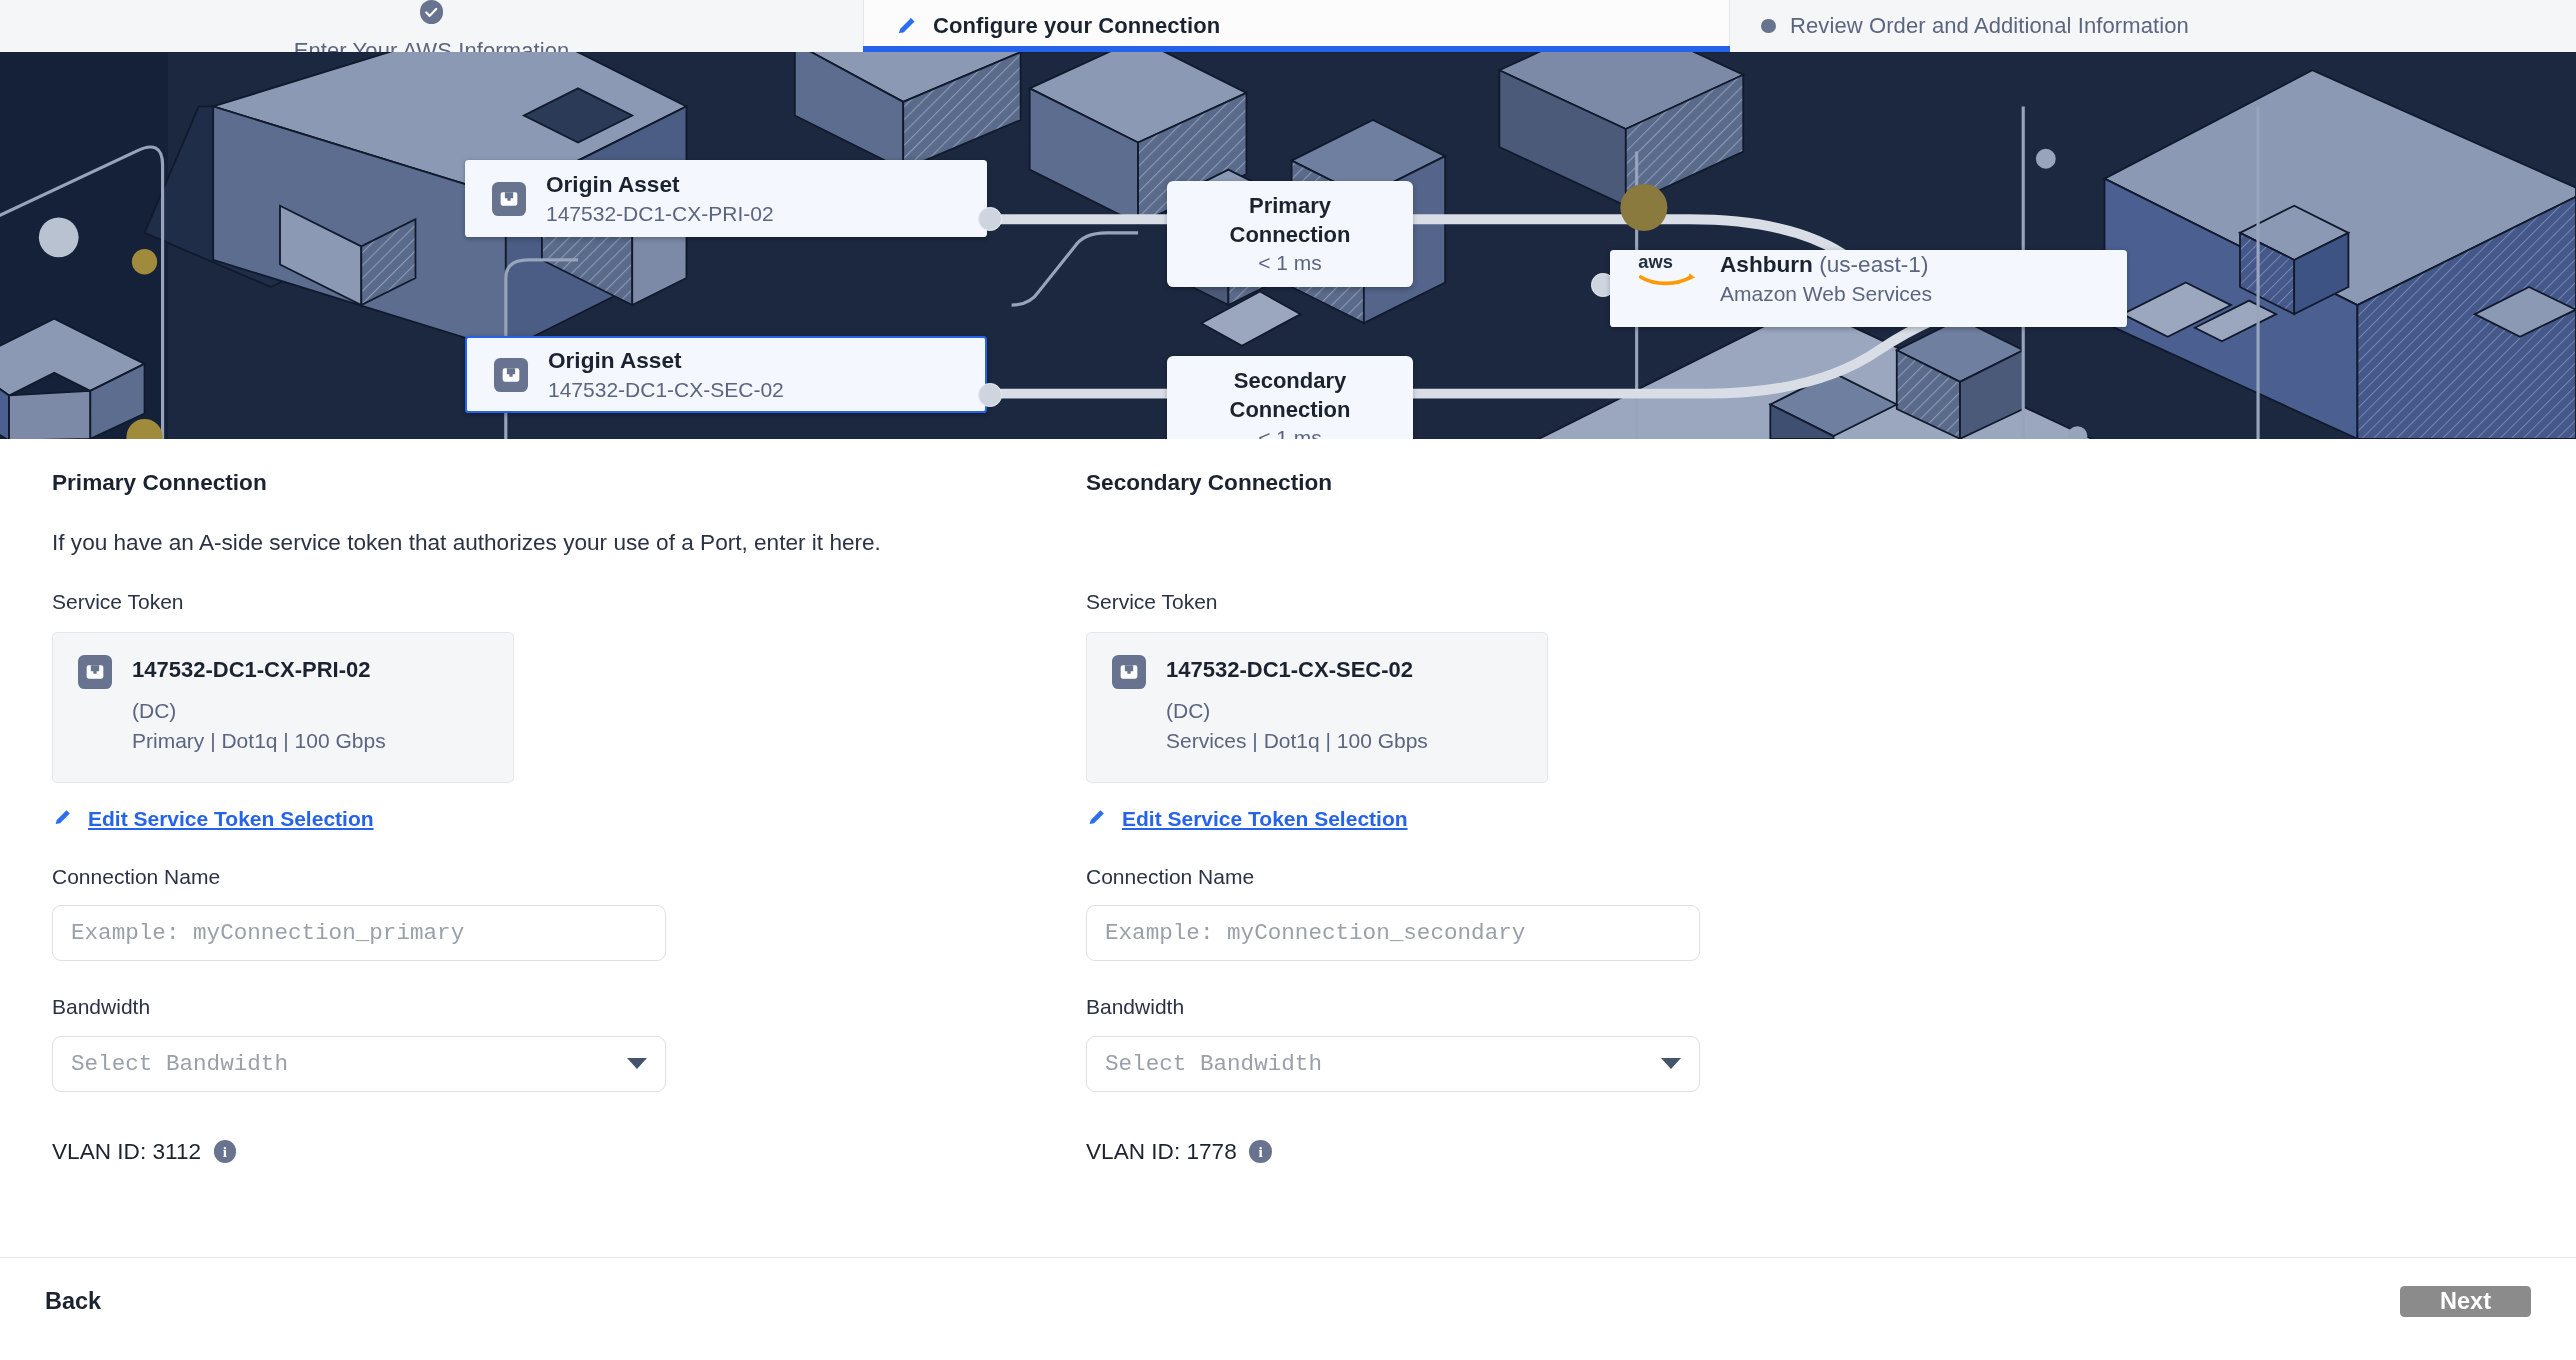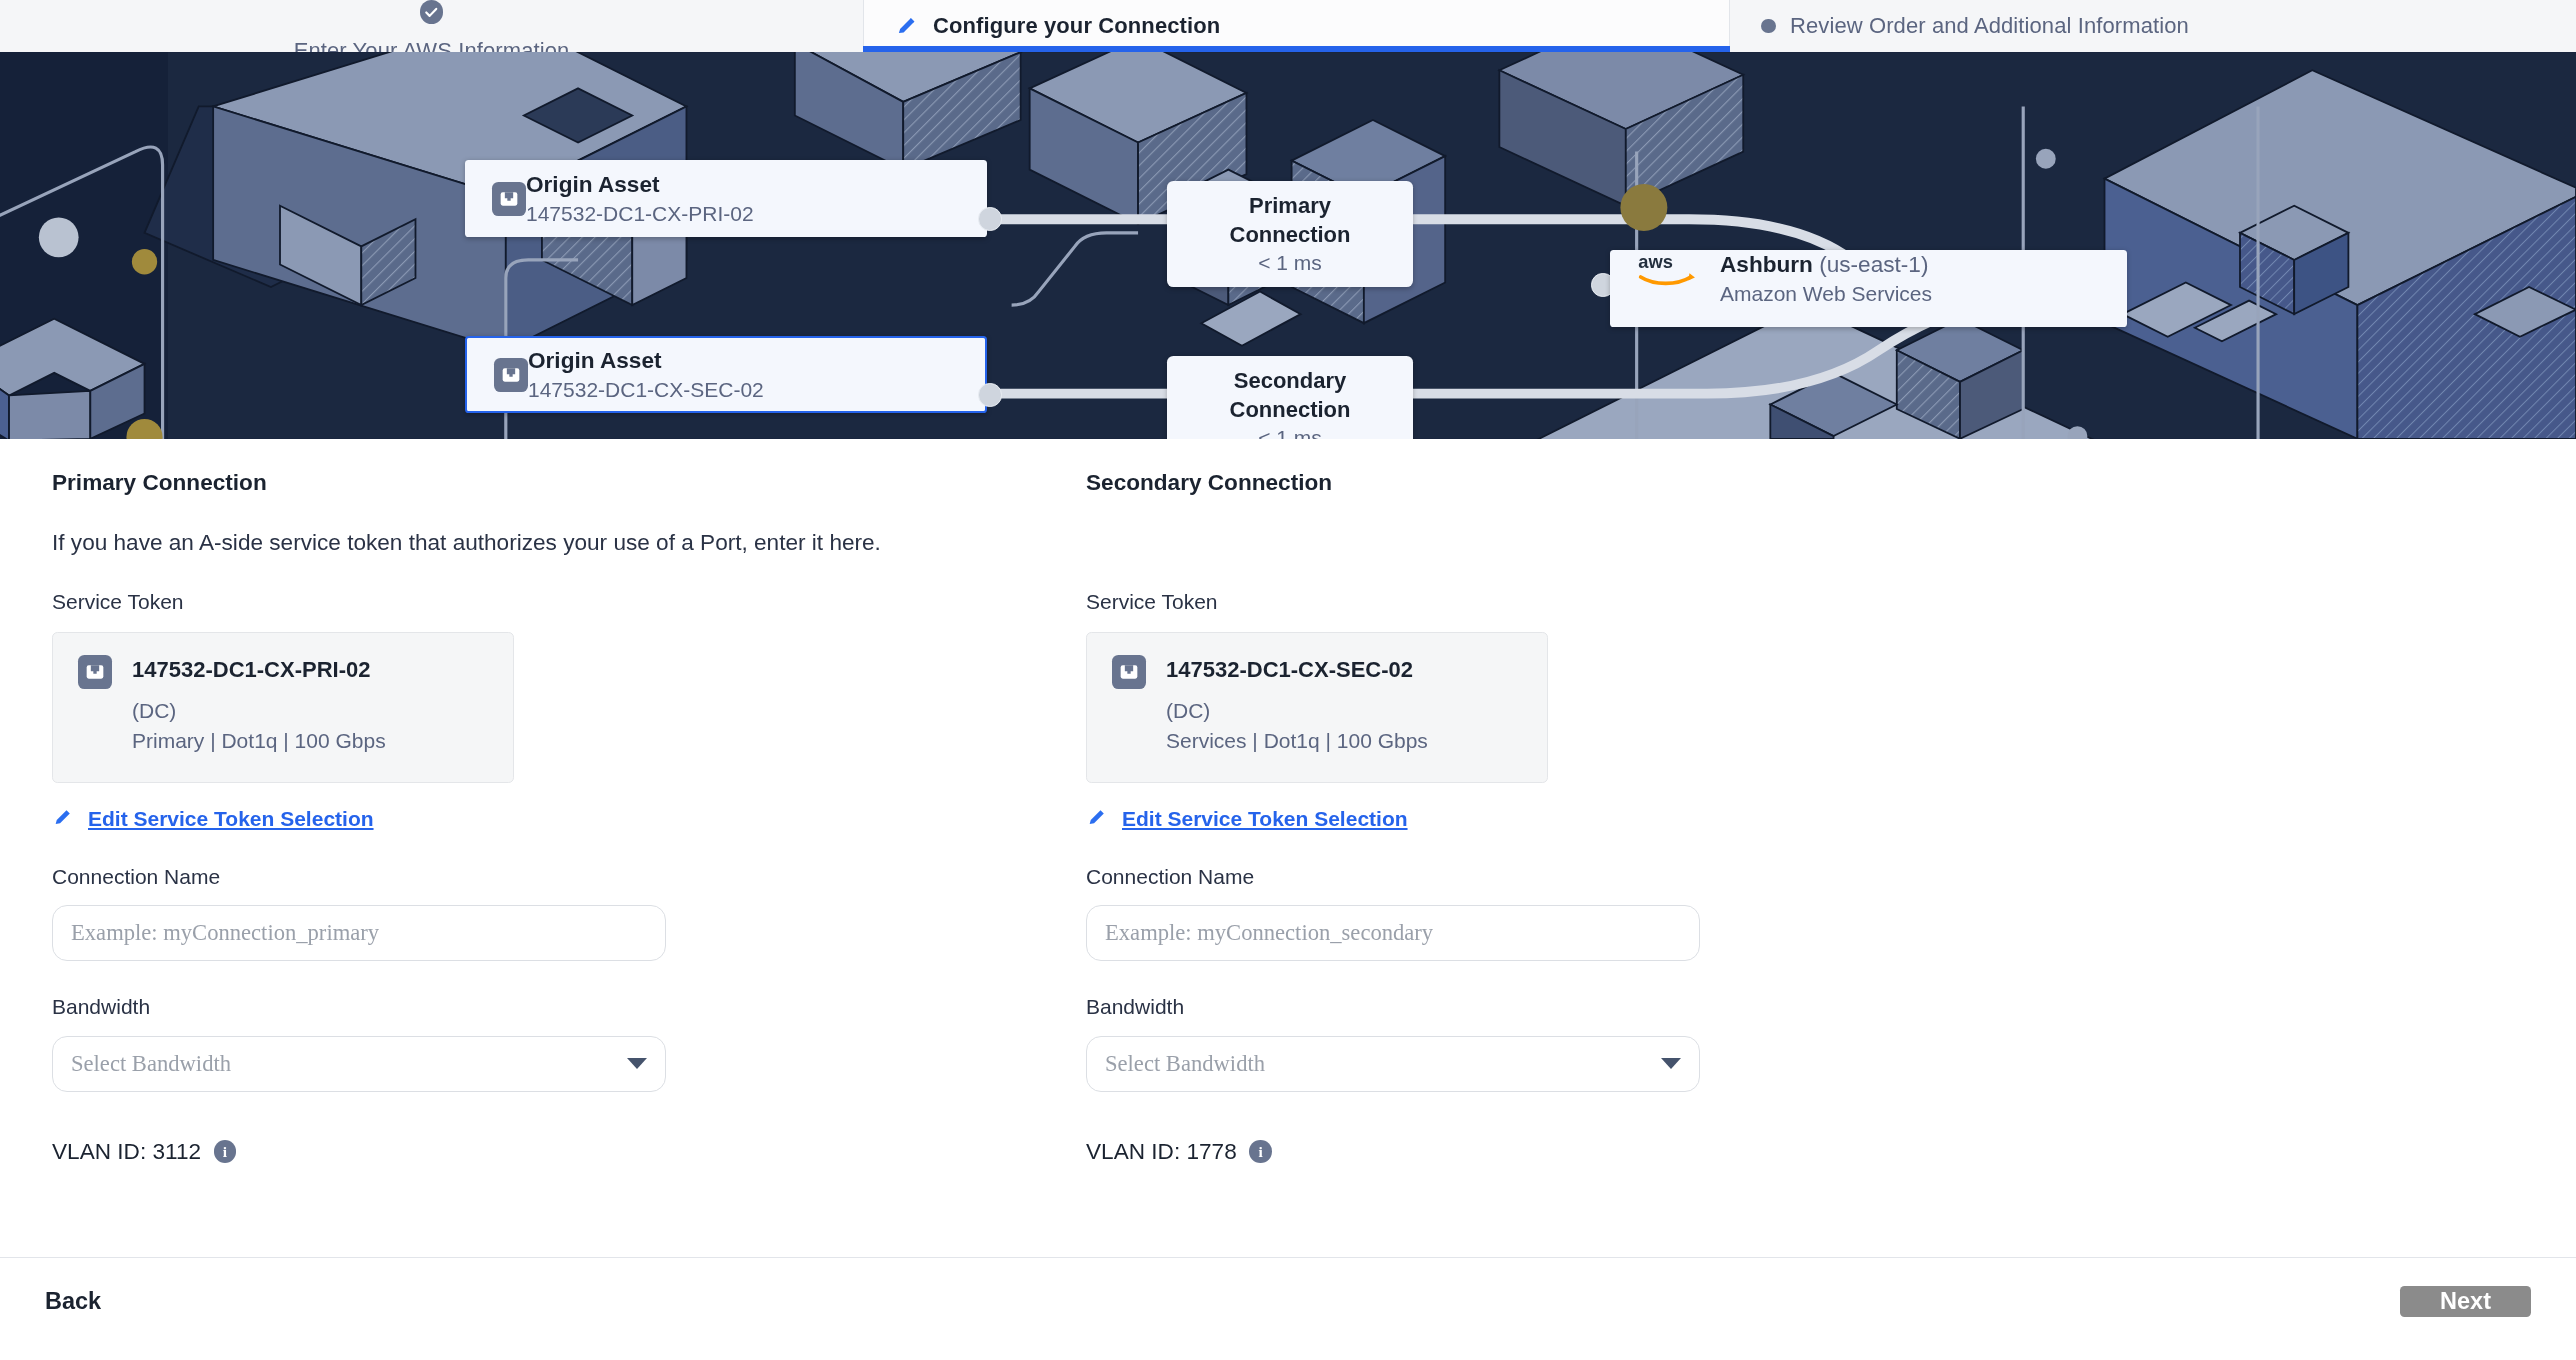--- a/index.html
+++ b/index.html
@@ -72,20 +72,21 @@
   }
   .hero svg.cityscape { position: absolute; inset: 0; display: block; }
   .hero-overlay { position: absolute; inset: 0; }
 
   .node-card {
     position: absolute;
     background: #f4f7fd;
     border-radius: 3.6px;
     display: flex;
     align-items: center;
+    gap: 20px;
     padding: 0 27px;
     box-shadow: 0 1.8px 5.4px rgba(0,0,0,.25);
   }
   .node-card.selected { border: 2.7px solid #2563eb; }
   .port-icon {
     width: 34px; height: 34px;
     background: #68748f;
     border-radius: 6.3px;
     display: flex; align-items: center; justify-content: center;
     flex: 0 0 auto;
@@ -160,23 +161,23 @@
   }
   .edit-link .lbl {
     font-size: 21px; font-weight: 700; color: #2563eb;
     text-decoration: underline;
   }
 
   .text-input, .select-input {
     margin-top: 16.3px;
     width: 614px; height: 56px;
     border: 0.9px solid #dcdfe4;
-    border-radius: 15px;
+    border-radius: 9px;
     background: #ffffff;
-    font-family: Liberation Serif, serif;
+    font-family: Liberation Mono, monospace;
     font-size: 22.6px;
     color: #2a3245;
     padding: 16px 18px;
     display: flex; align-items: center;
   }
   .text-input .ph, .select-input .ph { color: #9aa0aa; }
   .select-input { justify-content: space-between; cursor: pointer; }
   .caret {
     width: 0; height: 0;
     border-left: 10px solid transparent;

